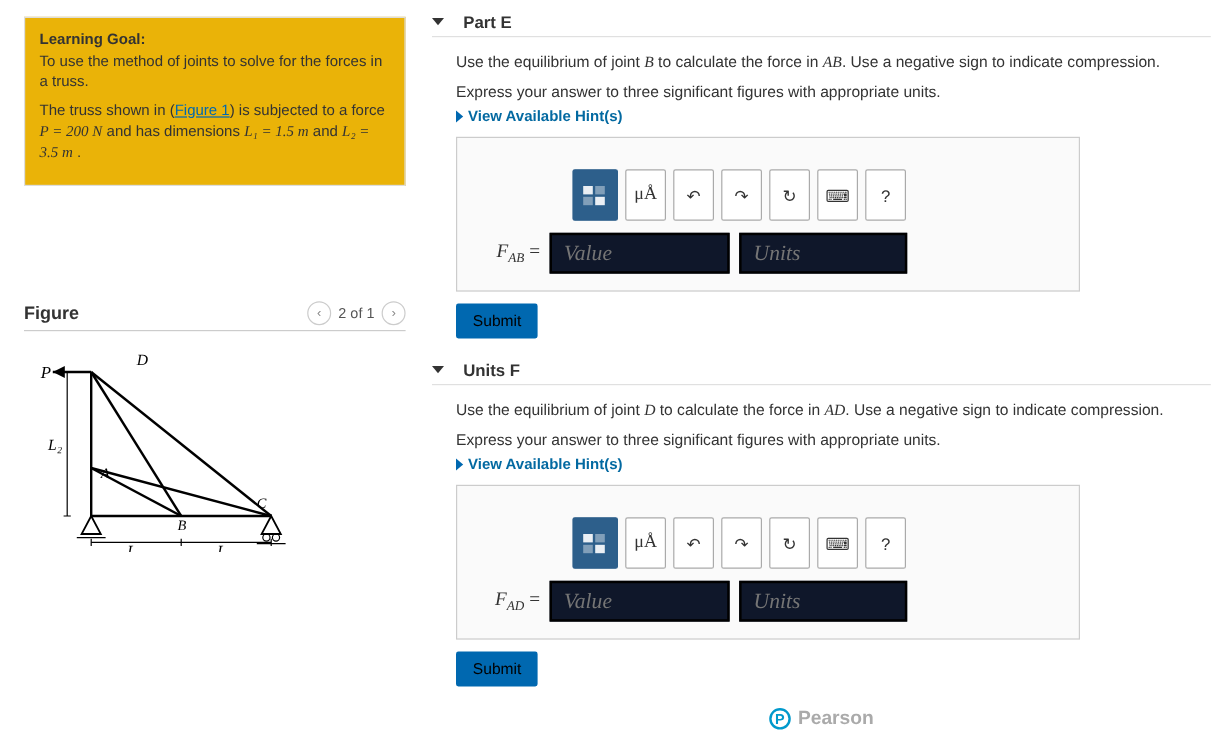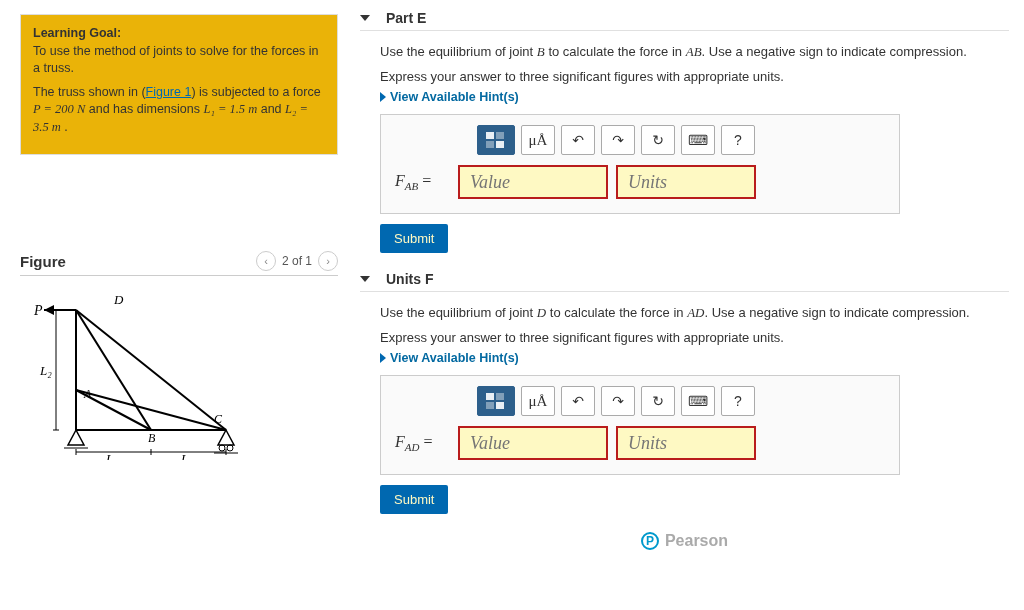--- a/index.html
+++ b/index.html
@@ -107,69 +107,71 @@
     margin-bottom: 10px;
   }
   .toolbar {
     display: flex;
     align-items: center;
     gap: 6px;
     padding-left: 82px;
     margin-bottom: 10px;
   }
   .tool {
-    height: 30px;
+    height: 43px;
     min-width: 34px;
     border: 1px solid #aaa;
     background: #fff;
     display: inline-flex;
     align-items: center;
     justify-content: center;
     font-size: 14px;
     color: #333;
     cursor: pointer;
     border-radius: 2px;
+    margin-top: 16px;
   }
   .tool.tmpl {
     background: #2d5f8b;
     color: #fff;
     border-color: #2d5f8b;
     width: 38px;
     position: relative;
   }
   .tool.tmpl svg { display:block; }
   .tool.unit { font-family: 'Times New Roman', serif; font-size: 15px; }
   .inputs-row {
     display: flex;
     align-items: center;
     gap: 8px;
   }
   .varlbl {
     font-family: 'Times New Roman', serif;
     font-style: italic;
     font-size: 16px;
     min-width: 55px;
+    text-align: right;
   }
   .varlbl sub { font-style: italic; font-size: 11px; }
   .ans-input {
     height: 34px;
-    border: 2px solid #b91c1c;
-    background: #fef9c3;
+    border: 2px solid #000000;
+    background: #0f172a;
     font-family: 'Times New Roman', serif;
     font-style: italic;
     font-size: 18px;
     color: #888;
     padding: 0 10px;
     outline: none;
   }
   .ans-input.value { width: 150px; }
   .ans-input.units { width: 140px; }
   .submit-btn {
     background: #0068b0;
-    color: #fef9c3;
+    color: #000000;
     border: none;
     padding: 7px 14px;
     font-size: 13px;
     cursor: pointer;
     border-radius: 2px;
   }
   .pearson {
     text-align: center;
     margin-top: 4px;
     color: #aaa;

